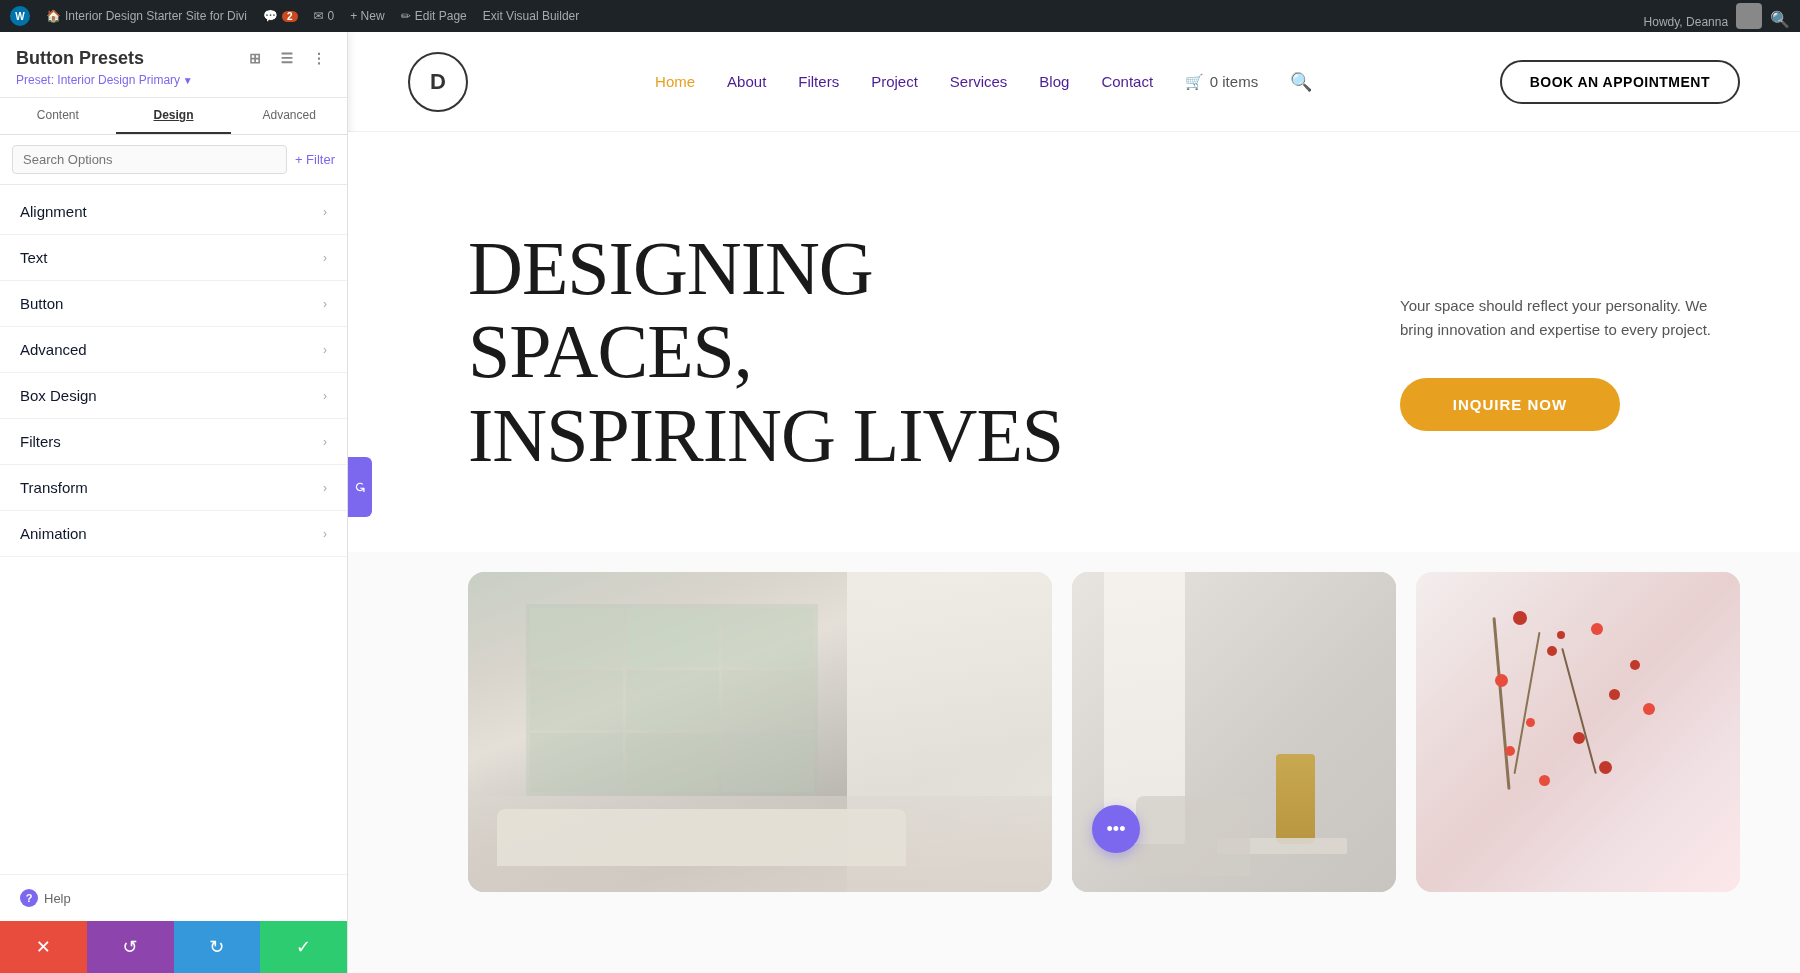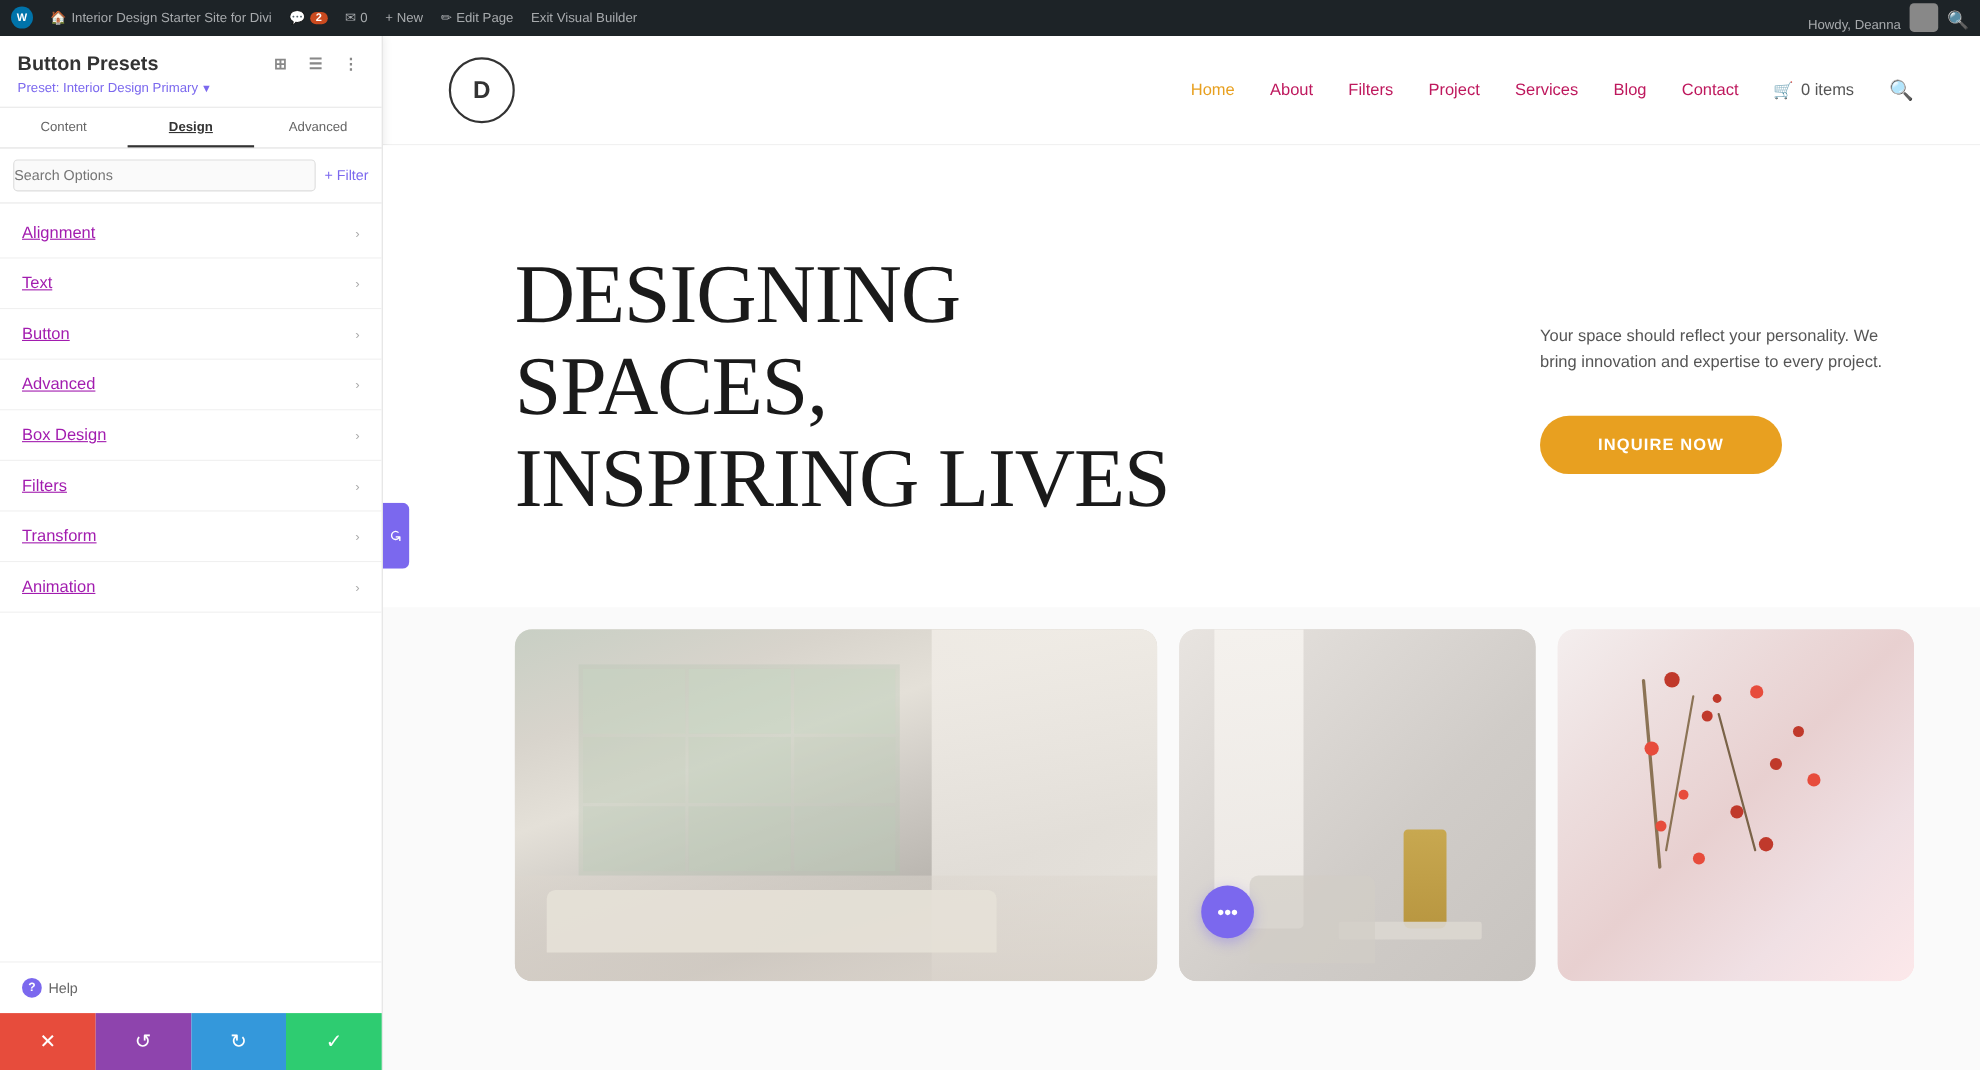--- a/index.html
+++ b/index.html
@@ -121,21 +121,21 @@
       border-bottom: 1px solid #e8e8e8;
     }
     .search-input-wrap {
       flex: 1;
       position: relative;
     }
     .search-input {
       width: 100%;
       border: 1px solid #ddd;
       border-radius: 4px;
-      padding: 6px 0;
+      padding: 6px 10px;
       font-size: 13px;
       color: #999;
       outline: none;
       background: #fafafa;
     }
     .filter-btn {
       background: none;
       border: none;
       color: #7b68ee;
       font-size: 13px;
@@ -155,22 +155,21 @@
     .sidebar-section {
       display: flex;
       align-items: center;
       justify-content: space-between;
       padding: 14px 20px;
       cursor: pointer;
       border-bottom: 1px solid #f0f0f0;
     }
     .sidebar-section-label {
       font-size: 15px;
-      color: #a21caf;
-      text-decoration: underline;
+      color: #0f172a;
     }
     .chevron-icon {
       color: #aaa;
       font-size: 12px;
     }
 
     
     .sidebar-help {
       padding: 14px 20px;
       display: flex;
@@ -242,21 +241,21 @@
       font-weight: bold;
       color: #333;
     }
     .site-nav {
       display: flex;
       align-items: center;
       gap: 32px;
     }
     .nav-link {
       font-size: 15px;
-      color: #be185d;
+      color: #4c1d95;
       text-decoration: none;
       cursor: pointer;
     }
     .nav-link.active { color: #e8a020; font-weight: 500; }
     .nav-cart {
       display: flex; align-items: center; gap: 6px;
       font-size: 15px; color: #555; cursor: pointer;
     }
     .nav-search-icon {
       font-size: 18px; color: #555; cursor: pointer;
@@ -528,20 +527,21 @@
         <a class="nav-link">Project</a>
         <a class="nav-link">Services</a>
         <a class="nav-link">Blog</a>
         <a class="nav-link">Contact</a>
         <div class="nav-cart">
           <span>🛒</span>
           <span>0 items</span>
         </div>
         <span class="nav-search-icon">🔍</span>
       </div>
+      <button class="book-btn">BOOK AN APPOINTMENT</button>
     </div>
 
     <div class="site-main">
 
       <div class="hero-section">
         <div class="hero-text">
           <h1 class="hero-heading">
             <span>DESIGNING</span><br>
             <span>SPACES,</span><br>
             <span>INSPIRING LIVES</span>

